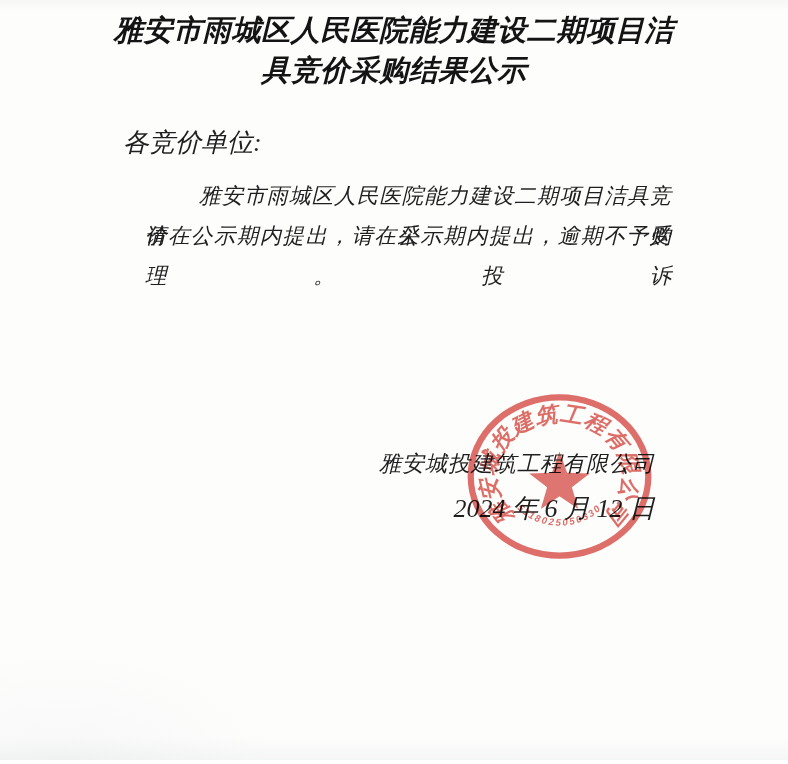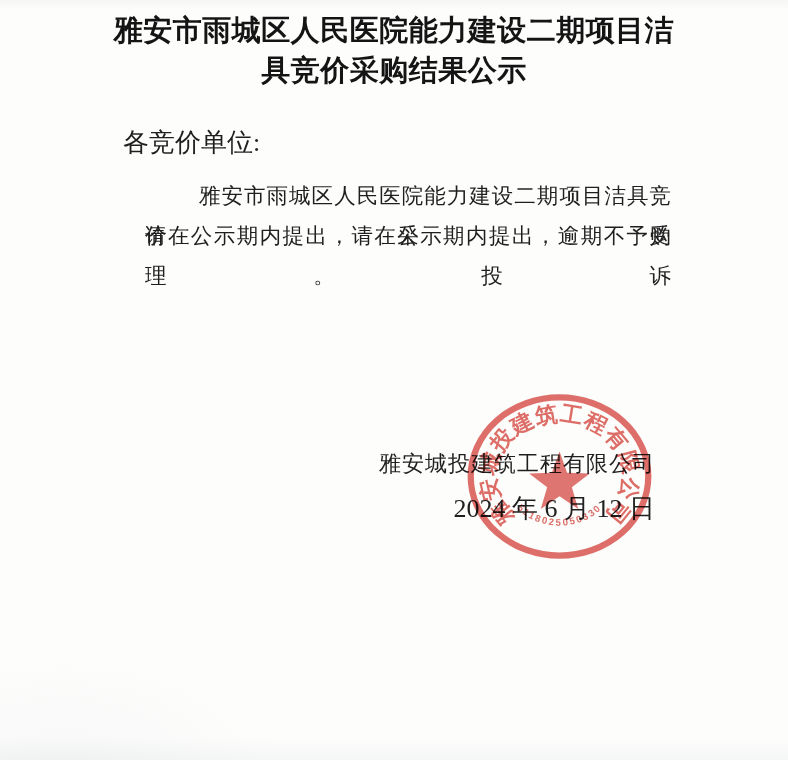--- a/index.html
+++ b/index.html
@@ -10,20 +10,21 @@
   }
   .page {
     position: relative;
     width: 788px;
     height: 760px;
     overflow: hidden;
     background:
       radial-gradient(ellipse 300px 160px at 8% 100%, rgba(190,200,202,0.10), rgba(190,200,202,0) 70%),
       linear-gradient(180deg, #f6f6f5 0px, #fdfdfc 10px, #fdfdfc 97%, #f5f6f6 100%);
     color: #1f1f1f;
+    font-style: italic;
   }
   .title {
     position: absolute;
     top: 10px; left: 0; right: 0;
     text-align: center;
     font-family: "Liberation Sans", "DejaVu Sans", sans-serif;
     font-weight: 700;
     font-size: 29px;
     line-height: 40px;
     color: #141414;

